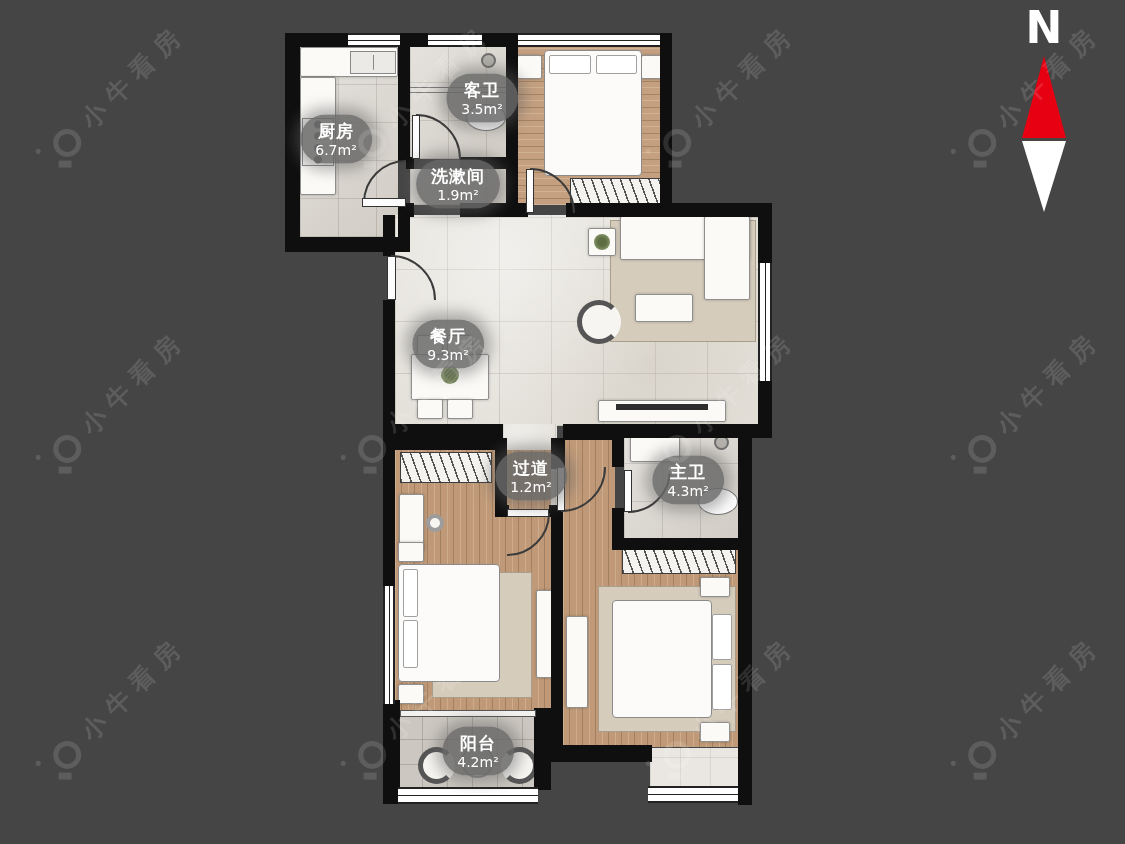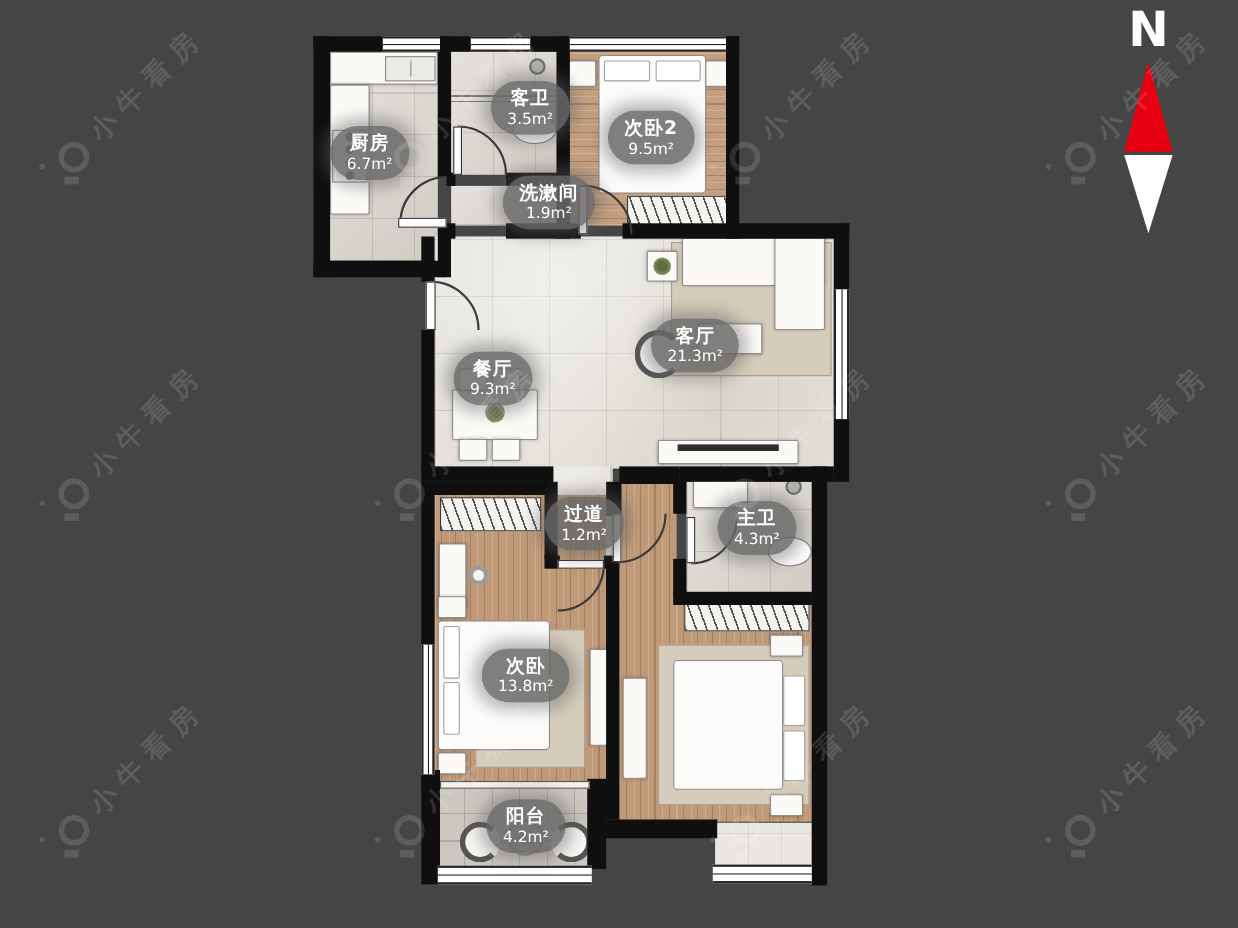--- a/index.html
+++ b/index.html
@@ -97,47 +97,35 @@
   </svg>
 
   <div class="pill" style="left:336px;top:139px">
     <div class="pill-name">厨房</div>
     <div class="pill-area">6.7m²</div>
   </div>
   <div class="pill" style="left:482px;top:98px">
     <div class="pill-name">客卫</div>
     <div class="pill-area">3.5m²</div>
   </div>
-  <div class="pill" style="left:592px;top:125px">
-    <div class="pill-name">次卧2</div>
-    <div class="pill-area">9.5m²</div>
-  </div>
-  <div class="pill" style="left:499px;top:184px">
+  <div class="pill" style="left:458px;top:184px">
     <div class="pill-name">洗漱间</div>
     <div class="pill-area">1.9m²</div>
   </div>
   <div class="pill" style="left:448px;top:344px">
     <div class="pill-name">餐厅</div>
     <div class="pill-area">9.3m²</div>
   </div>
-  <div class="pill" style="left:632px;top:314px">
-    <div class="pill-name">客厅</div>
-    <div class="pill-area">21.3m²</div>
-  </div>
   <div class="pill" style="left:531px;top:476px">
     <div class="pill-name">过道</div>
     <div class="pill-area">1.2m²</div>
   </div>
   <div class="pill" style="left:688px;top:480px">
     <div class="pill-name">主卫</div>
     <div class="pill-area">4.3m²</div>
-  </div>
-  <div class="pill" style="left:478px;top:614px">
-    <div class="pill-name">次卧</div>
-    <div class="pill-area">13.8m²</div>
   </div>
   <div class="pill" style="left:478px;top:751px">
     <div class="pill-name">阳台</div>
     <div class="pill-area">4.2m²</div>
   </div>
 
   <div class="compass">
     <div class="compass-n">N</div>
     <svg width="64" height="160" viewBox="0 0 64 160">
       <polygon points="32,2 54,84 10,84" fill="#e60012"></polygon>

